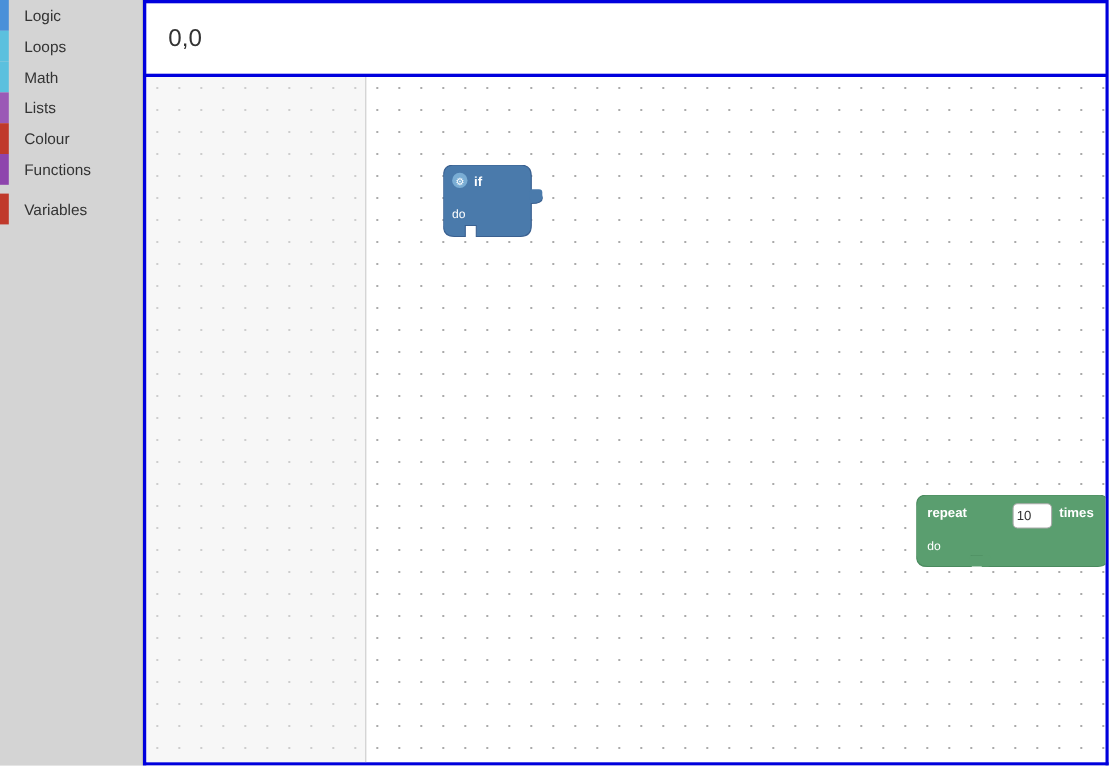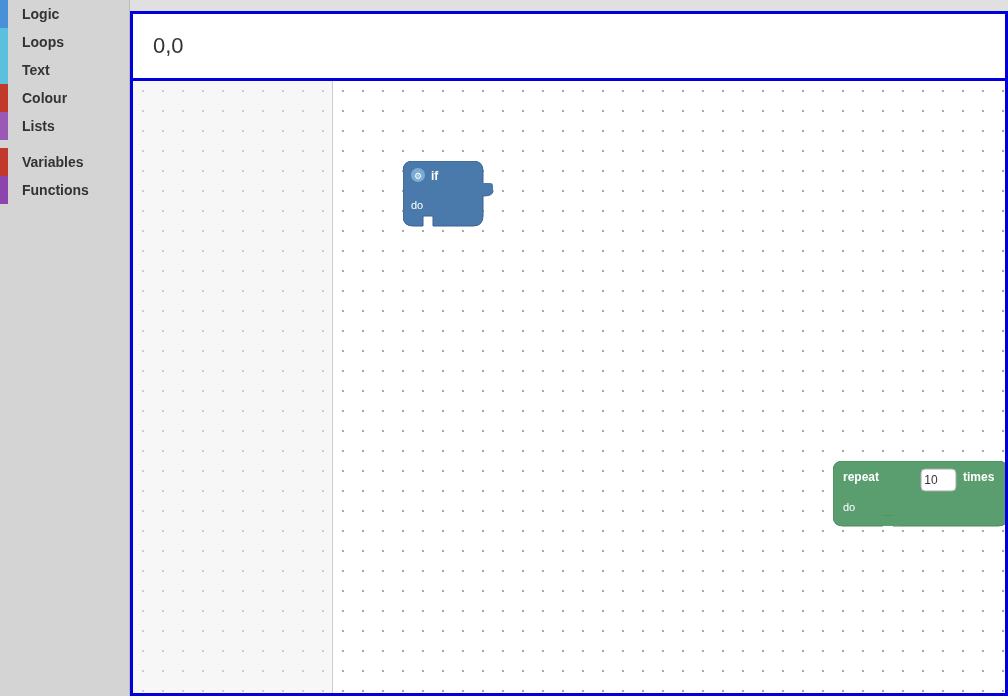--- a/index.html
+++ b/index.html
@@ -37,21 +37,20 @@
     .sidebar-color-bar {
       width: 8px;
       height: 100%;
       position: absolute;
       left: 0;
       top: 0;
     }
 
     .sidebar-item .item-label {
       margin-left: 12px;
-      font-weight: bold;
     }
 
     
     #main {
       flex: 1;
       display: flex;
       flex-direction: column;
       height: 696px;
     }
 
@@ -59,21 +58,20 @@
     #coords-bar {
       height: 70px;
       border: 3px solid #0000dd;
       background: white;
       display: flex;
       align-items: center;
       padding: 0 20px;
       font-size: 22px;
       color: #333;
       flex-shrink: 0;
-      margin-top: 11px;
     }
 
     
     #canvas-area {
       flex: 1;
       border: 3px solid #0000dd;
       border-top: none;
       background-color: white;
       position: relative;
       overflow: hidden;
@@ -129,41 +127,41 @@
   </div>
 
 
   <div class="sidebar-item">
     <div class="sidebar-color-bar" style="background:#5bc0de;"></div>
     <span class="item-label">Loops</span>
   </div>
 
   <div class="sidebar-item">
     <div class="sidebar-color-bar" style="background:#5bc0de;"></div>
-    <span class="item-label">Text</span>
+    <span class="item-label">Math</span>
+  </div>
+
+  <div class="sidebar-item">
+    <div class="sidebar-color-bar" style="background:#9b59b6;"></div>
+    <span class="item-label">Lists</span>
   </div>
 
   <div class="sidebar-item">
     <div class="sidebar-color-bar" style="background:#c0392b;"></div>
     <span class="item-label">Colour</span>
   </div>
 
   <div class="sidebar-item">
-    <div class="sidebar-color-bar" style="background:#9b59b6;"></div>
-    <span class="item-label">Lists</span>
+    <div class="sidebar-color-bar" style="background:#8e44ad;"></div>
+    <span class="item-label">Functions</span>
   </div>
 
   <div class="sidebar-item" style="margin-top:8px;">
     <div class="sidebar-color-bar" style="background:#c0392b;"></div>
     <span class="item-label">Variables</span>
-  </div>
-
-  <div class="sidebar-item">
-    <div class="sidebar-color-bar" style="background:#8e44ad;"></div>
-    <span class="item-label">Functions</span>
   </div>
 
 </div>
 
 <div id="main">
 
   <div id="coords-bar">
     <span>0,0</span>
   </div>
 

